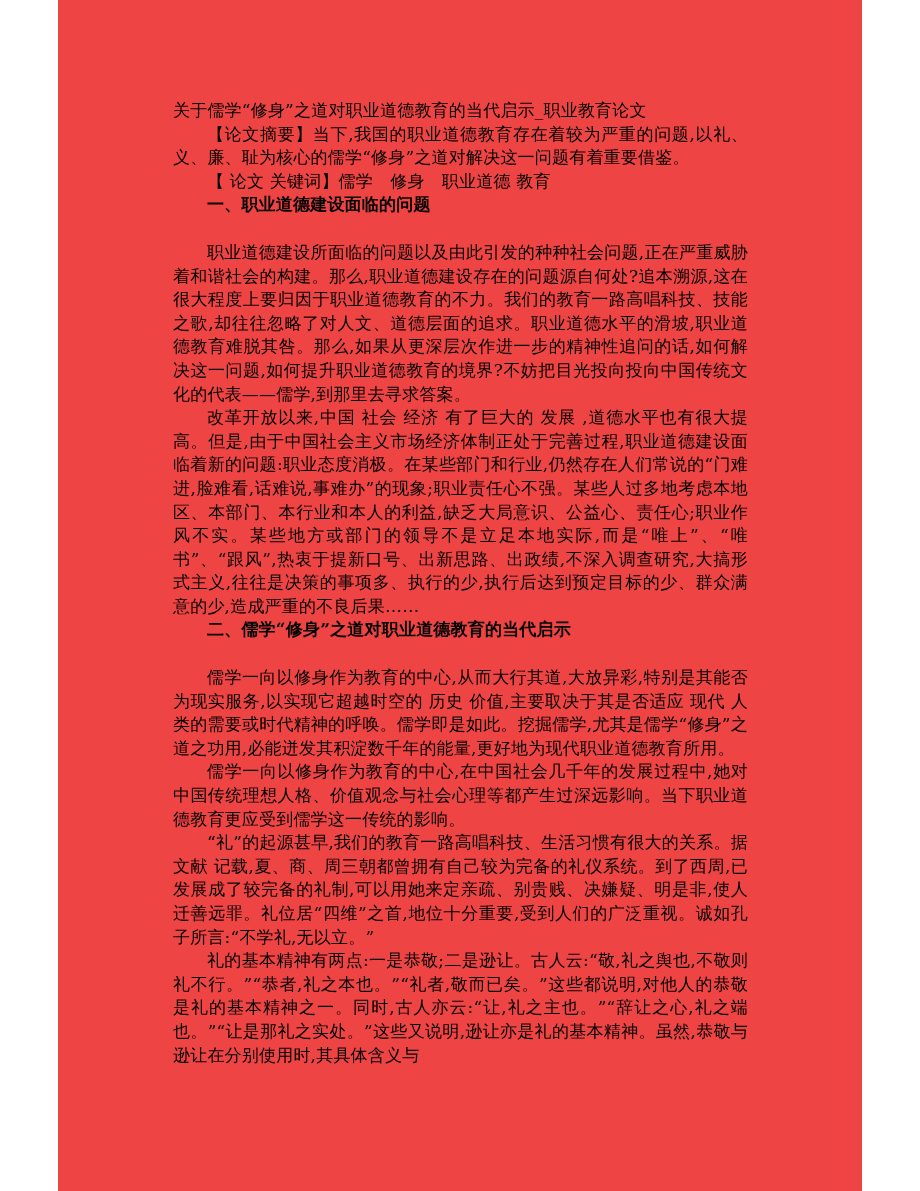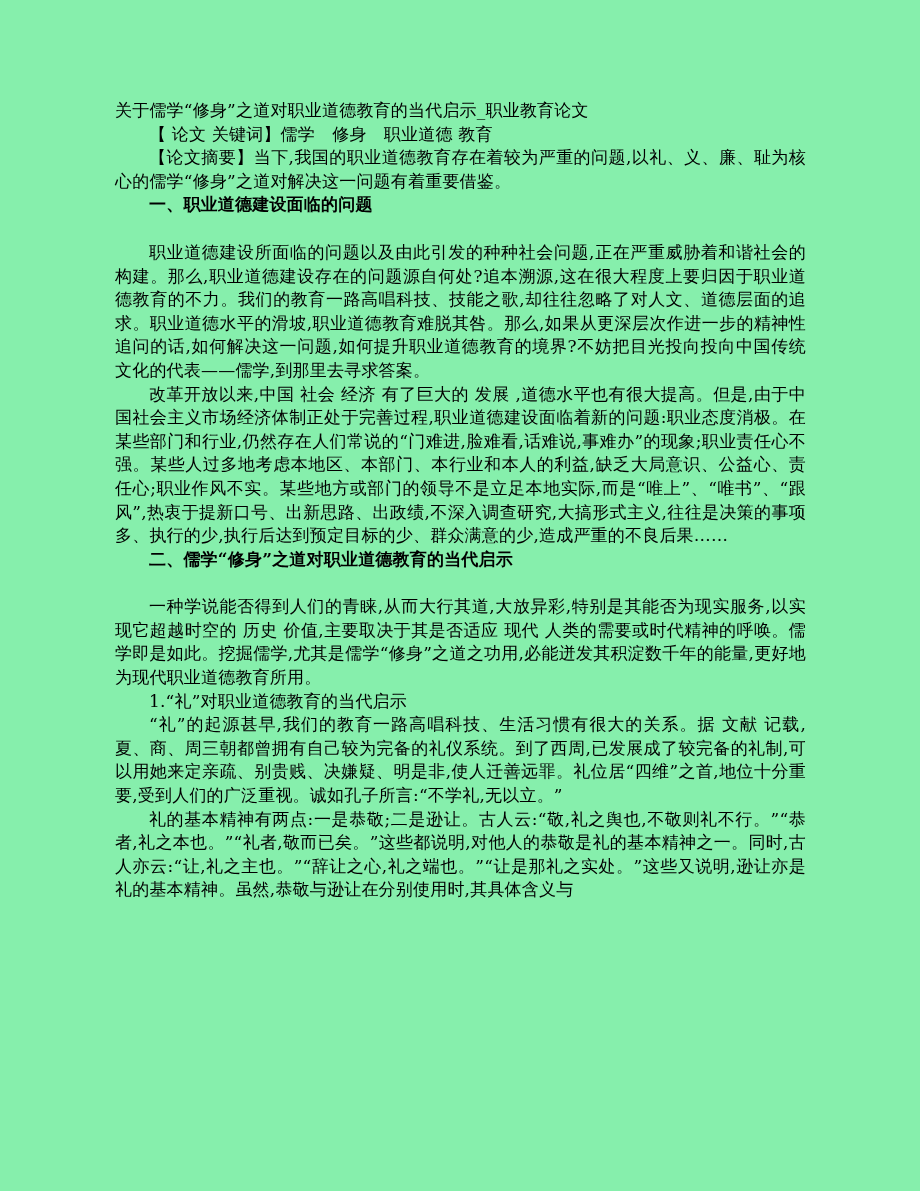--- a/index.html
+++ b/index.html
@@ -1,21 +1,21 @@
 <!DOCTYPE html>
 <html><head>
 <meta charset="utf-8">
 <style>
   * { margin: 0; padding: 0; box-sizing: border-box; }
   html, body { background: #ffffff; }
   .page {
-    width: 920px;
+    width: 804px;
     min-height: 1191px;
     margin: 0 auto;
-    background: #86efac;
+    background: #ef4444;
     color: #000000;
     padding: 99px 114px 60px 115px;
     font-family: "DejaVu Serif", "Liberation Serif", serif;
     font-size: 17px;
     line-height: 23.6px;
     text-align: justify;
     letter-spacing: 0.2px;
   }
   p { margin: 0; text-indent: 2em; }
   .title { text-indent: 0; }
@@ -25,34 +25,34 @@
   }
   .subheading { font-weight: normal; }
 </style>
 </head>
 <body>
 
 <div class="page">
 
   <p class="title">关于儒学“修身”之道对职业道德教育的当代启示_职业教育论文</p>
 
+  <p>【论文摘要】当下,我国的职业道德教育存在着较为严重的问题,以礼、义、廉、耻为核心的儒学“修身”之道对解决这一问题有着重要借鉴。</p>
+
   <p>【 论文 关键词】儒学　修身　职业道德 教育</p>
-
-  <p>【论文摘要】当下,我国的职业道德教育存在着较为严重的问题,以礼、义、廉、耻为核心的儒学“修身”之道对解决这一问题有着重要借鉴。</p>
 
   <p class="heading">一、职业道德建设面临的问题</p>
 
   <p>职业道德建设所面临的问题以及由此引发的种种社会问题,正在严重威胁着和谐社会的构建。那么,职业道德建设存在的问题源自何处?追本溯源,这在很大程度上要归因于职业道德教育的不力。我们的教育一路高唱科技、技能之歌,却往往忽略了对人文、道德层面的追求。职业道德水平的滑坡,职业道德教育难脱其咎。那么,如果从更深层次作进一步的精神性追问的话,如何解决这一问题,如何提升职业道德教育的境界?不妨把目光投向投向中国传统文化的代表——儒学,到那里去寻求答案。</p>
 
   <p>改革开放以来,中国 社会 经济 有了巨大的 发展 ,道德水平也有很大提高。但是,由于中国社会主义市场经济体制正处于完善过程,职业道德建设面临着新的问题:职业态度消极。在某些部门和行业,仍然存在人们常说的“门难进,脸难看,话难说,事难办”的现象;职业责任心不强。某些人过多地考虑本地区、本部门、本行业和本人的利益,缺乏大局意识、公益心、责任心;职业作风不实。某些地方或部门的领导不是立足本地实际,而是“唯上”、“唯书”、“跟风”,热衷于提新口号、出新思路、出政绩,不深入调查研究,大搞形式主义,往往是决策的事项多、执行的少,执行后达到预定目标的少、群众满意的少,造成严重的不良后果……</p>
 
   <p class="heading">二、儒学“修身”之道对职业道德教育的当代启示</p>
 
-  <p>一种学说能否得到人们的青睐,从而大行其道,大放异彩,特别是其能否为现实服务,以实现它超越时空的 历史 价值,主要取决于其是否适应 现代 人类的需要或时代精神的呼唤。儒学即是如此。挖掘儒学,尤其是儒学“修身”之道之功用,必能迸发其积淀数千年的能量,更好地为现代职业道德教育所用。</p>
+  <p>儒学一向以修身作为教育的中心,从而大行其道,大放异彩,特别是其能否为现实服务,以实现它超越时空的 历史 价值,主要取决于其是否适应 现代 人类的需要或时代精神的呼唤。儒学即是如此。挖掘儒学,尤其是儒学“修身”之道之功用,必能迸发其积淀数千年的能量,更好地为现代职业道德教育所用。</p>
 
+  <p>儒学一向以修身作为教育的中心,在中国社会几千年的发展过程中,她对中国传统理想人格、价值观念与社会心理等都产生过深远影响。当下职业道德教育更应受到儒学这一传统的影响。</p>
 
-  <p class="subheading">1.“礼”对职业道德教育的当代启示</p>
 
   <p>“礼”的起源甚早,我们的教育一路高唱科技、生活习惯有很大的关系。据 文献 记载,夏、商、周三朝都曾拥有自己较为完备的礼仪系统。到了西周,已发展成了较完备的礼制,可以用她来定亲疏、别贵贱、决嫌疑、明是非,使人迁善远罪。礼位居“四维”之首,地位十分重要,受到人们的广泛重视。诚如孔子所言:“不学礼,无以立。”</p>
 
   <p>礼的基本精神有两点:一是恭敬;二是逊让。古人云:“敬,礼之舆也,不敬则礼不行。”“恭者,礼之本也。”“礼者,敬而已矣。”这些都说明,对他人的恭敬是礼的基本精神之一。同时,古人亦云:“让,礼之主也。”“辞让之心,礼之端也。”“让是那礼之实处。”这些又说明,逊让亦是礼的基本精神。虽然,恭敬与逊让在分别使用时,其具体含义与</p>
 
 </div>
 
 </body></html>

